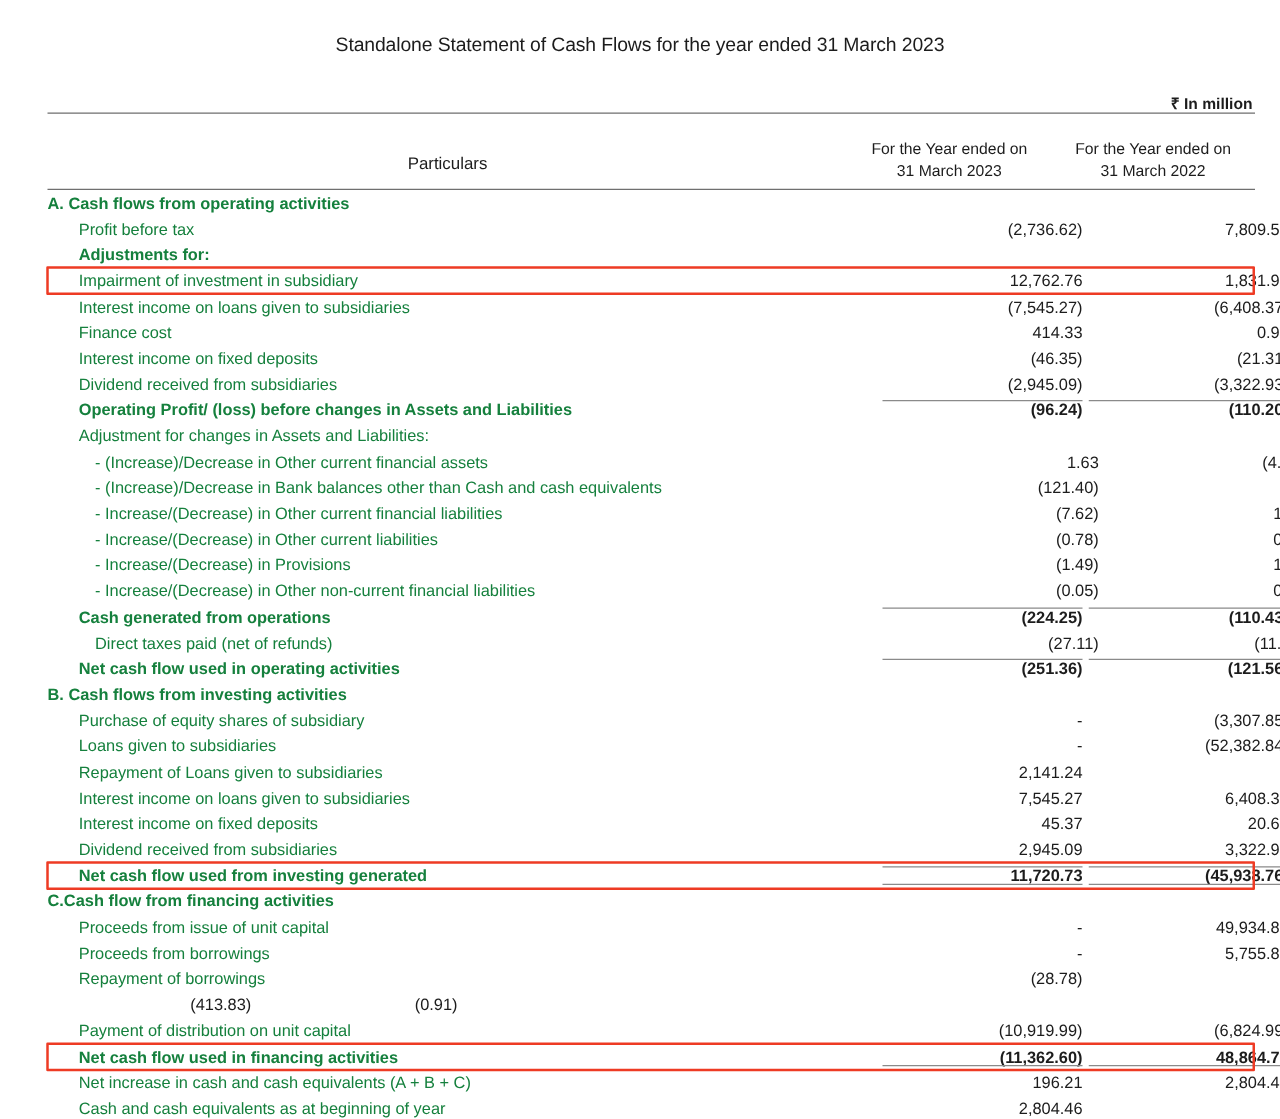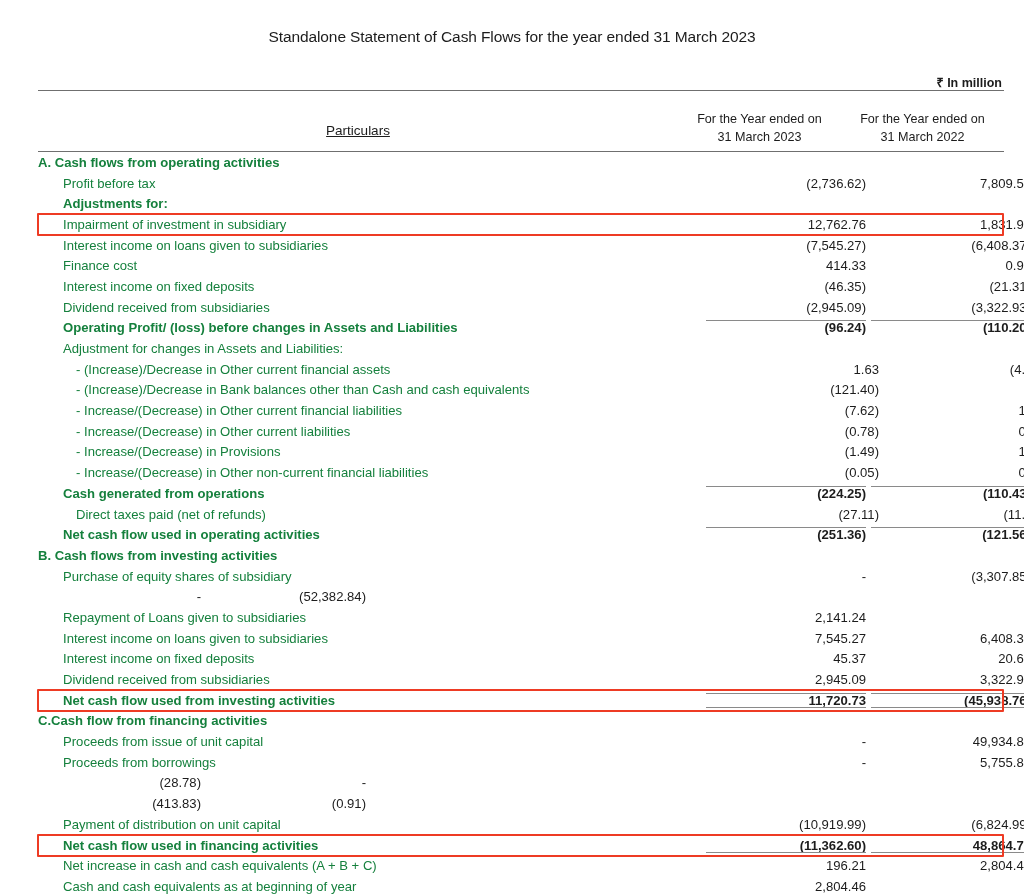--- a/index.html
+++ b/index.html
@@ -76,21 +76,20 @@
     height: 58px;
     padding-bottom: 2px;
   }
   .head-particulars {
     flex: 0 0 640px;
     text-align: center;
     font-size: 13.5px;
     font-weight: 400;
     padding-bottom: 11px;
     color: #1c1c1c;
-    text-decoration: underline;
   }
   .head-col {
     flex: 0 0 163px;
     text-align: center;
     font-size: 12.6px;
     font-weight: 400;
     line-height: 18px;
     color: #1c1c1c;
     padding-bottom: 3px;
   }
@@ -297,20 +296,21 @@
           <div class="label ind0 bold">B. Cash flows from investing activities</div>
           <div class="num c1 bold"></div>
           <div class="num c2 bold"></div>
         </div>
         <div class="row">
           <div class="label ind1">Purchase of equity shares of subsidiary</div>
           <div class="num c1">-</div>
           <div class="num c2">(3,307.85)</div>
         </div>
         <div class="row">
+          <div class="label ind1">Loans given to subsidiaries</div>
           <div class="num c1">-</div>
           <div class="num c2">(52,382.84)</div>
         </div>
         <div class="row">
           <div class="label ind1">Repayment of Loans given to subsidiaries</div>
           <div class="num c1">2,141.24</div>
           <div class="num c2">-</div>
         </div>
         <div class="row">
           <div class="label ind1">Interest income on loans given to subsidiaries</div>
@@ -321,41 +321,42 @@
           <div class="label ind1">Interest income on fixed deposits</div>
           <div class="num c1">45.37</div>
           <div class="num c2">20.63</div>
         </div>
         <div class="row">
           <div class="label ind1">Dividend received from subsidiaries</div>
           <div class="num c1">2,945.09</div>
           <div class="num c2">3,322.93</div>
         </div>
         <div class="row">
-          <div class="label ind1 bold">Net cash flow used from investing activities</div>
+          <div class="label ind1 bold">Net cash flow used from investing generated</div>
           <div class="num c1 bold ruled ruled-b">11,720.73</div>
           <div class="num c2 bold ruled ruled-b">(45,938.76)</div>
         </div>
         <div class="hl-box" style="top: 536.7px; height: 23.7px; border-color: rgb(238, 59, 36);"></div>
         <div class="row">
           <div class="label ind0 bold">C.Cash flow from financing activities</div>
           <div class="num c1 bold"></div>
           <div class="num c2 bold"></div>
         </div>
         <div class="row">
           <div class="label ind1">Proceeds from issue of unit capital</div>
           <div class="num c1">-</div>
           <div class="num c2">49,934.83</div>
         </div>
         <div class="row">
           <div class="label ind1">Proceeds from borrowings</div>
           <div class="num c1">-</div>
           <div class="num c2">5,755.85</div>
         </div>
         <div class="row">
+          <div class="label ind1">Repayment of borrowings</div>
           <div class="num c1">(28.78)</div>
           <div class="num c2">-</div>
         </div>
         <div class="row">
           <div class="num c1">(413.83)</div>
           <div class="num c2">(0.91)</div>
         </div>
         <div class="row">
           <div class="label ind1">Payment of distribution on unit capital</div>
           <div class="num c1">(10,919.99)</div>

